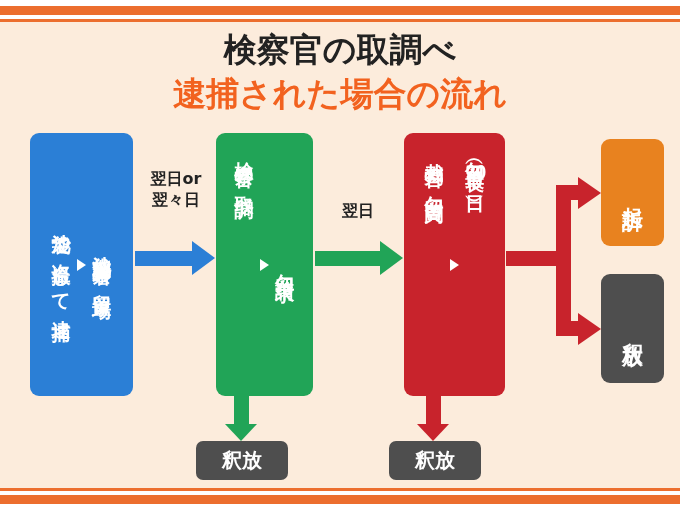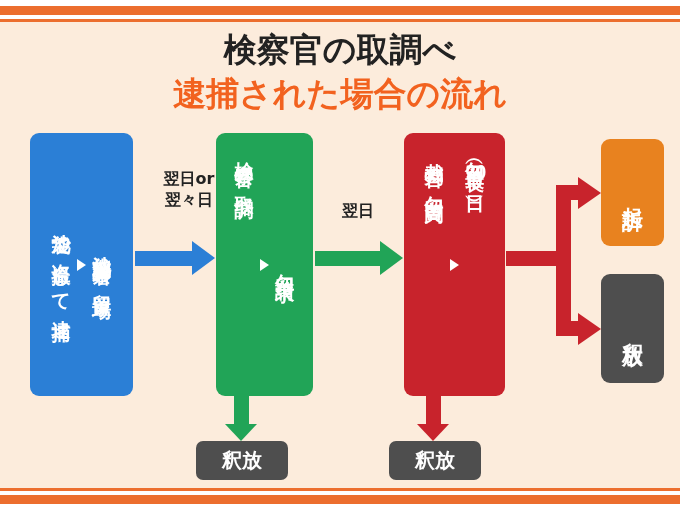--- a/index.html
+++ b/index.html
@@ -64,21 +64,21 @@
 
   .sh-green-d{left:234px;top:394px;width:15px;height:31px;background:#21a457;}
   .hd-green-d{left:225px;top:424px;border-top:17px solid #21a457;border-left:16px solid transparent;border-right:16px solid transparent;}
   .sh-red-d{left:426px;top:394px;width:15px;height:31px;background:#c8232c;}
   .hd-red-d{left:417px;top:424px;border-top:17px solid #c8232c;border-left:16px solid transparent;border-right:16px solid transparent;}
 
   .lbl{
     position:absolute;font-size:16px;color:#222222;text-align:center;
     white-space:pre-line;line-height:21px;
   }
-  .lbl1{left:145px;top:168px;width:88px;}
+  .lbl1{left:132px;top:168px;width:88px;}
   .lbl2{left:313px;top:200px;width:90px;}
 </style>
 </head>
 <body>
 
 <div class="canvas">
   <div class="bg-main"></div>
   <div class="stripe t1"></div>
   <div class="stripe t2"></div>
   <div class="stripe b1"></div>

